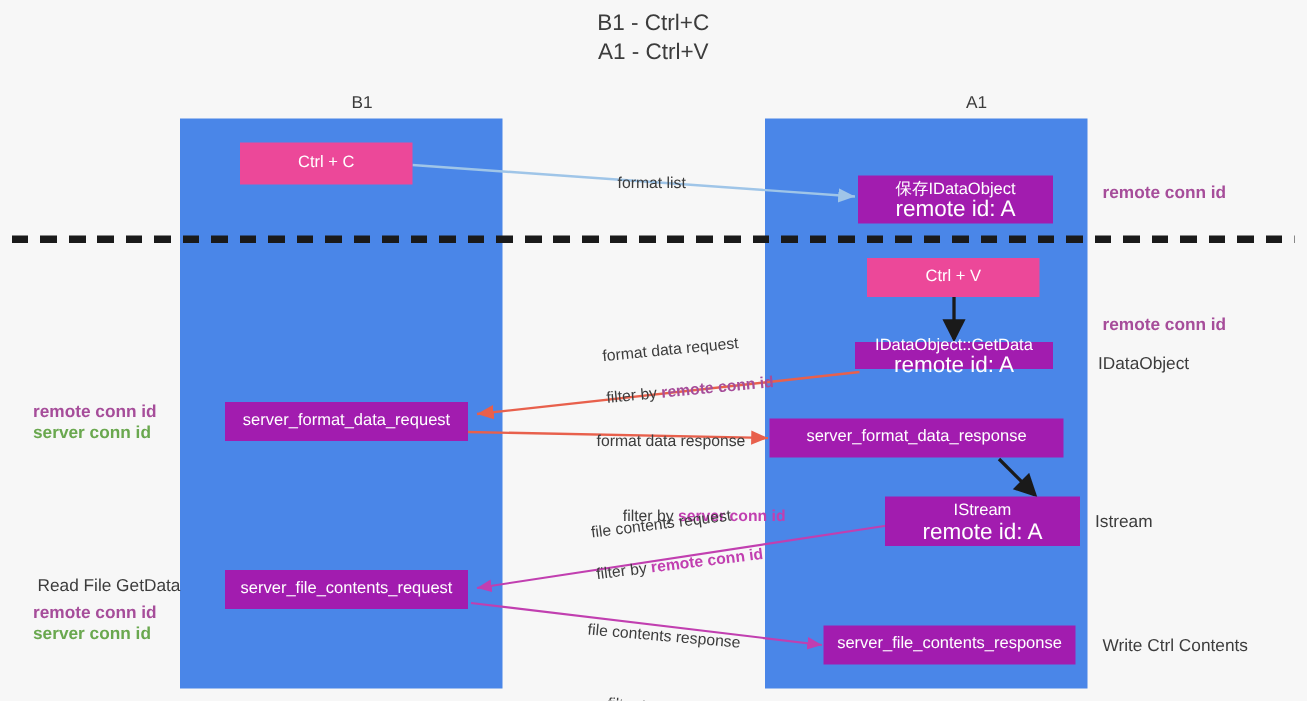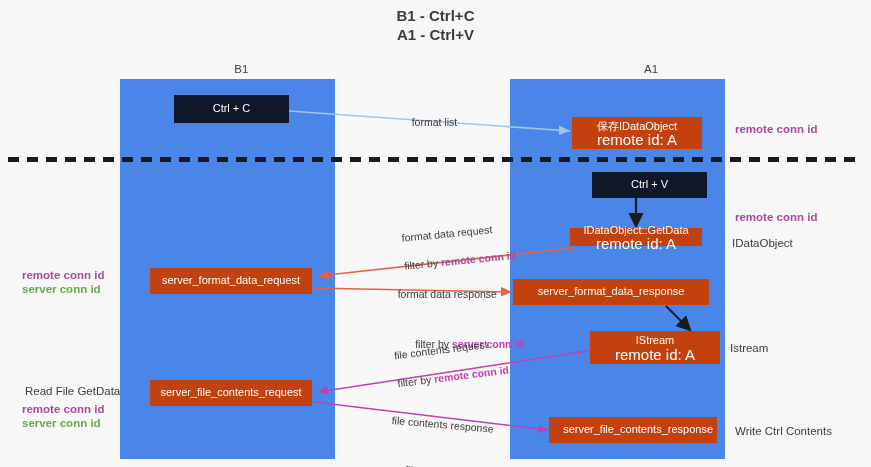--- a/index.html
+++ b/index.html
@@ -9,21 +9,21 @@
     font-family:"Liberation Sans","DejaVu Sans",sans-serif;
     overflow:hidden;
     position:relative;
   }
   #stage{position:absolute;left:0;top:0;width:871px;height:467px;}
 
   
   .txt{position:absolute;white-space:pre;color:#3c3c3c;}
   .title{
     left:0;top:6px;width:871px;text-align:center;
-    font-size:15px;line-height:19px;color:#3c3c3c;font-weight:bold;
+    font-size:15px;line-height:19px;color:#3c3c3c;
   }
   .colhead{
     font-size:11.5px;line-height:14px;text-align:center;color:#3c3c3c;
   }
 
   
   .col{position:absolute;background:#4a86e8;}
 
   
   .divider{
@@ -32,22 +32,22 @@
   }
 
   
   .node{
     position:absolute;box-sizing:border-box;
     display:flex;flex-direction:column;align-items:center;justify-content:center;
     color:#ffffff;font-size:11px;line-height:13.5px;text-align:center;
     padding:2px 4px;
   }
   .node .l2{font-size:15px;}
-  .green2{background:#0f172a;margin-left:14px;}
-  .orange{background:#c2410c;}
+  .green2{background:#ec4899;}
+  .orange{background:#a21caf;}
 
   
   .ann{position:absolute;font-size:11.5px;line-height:15px;white-space:pre;}
   .purple{color:#a64d9a;font-weight:bold;}
   .green-t{color:#6aa84f;font-weight:bold;}
   .magenta{color:#c13fb0;font-weight:bold;}
   .plain{color:#3c3c3c;font-weight:normal;}
 
   
   .elabel{position:absolute;font-size:10.5px;line-height:14px;color:#3c3c3c;white-space:pre;}
@@ -133,21 +133,21 @@
   </div>
 
   <div class="node orange" style="left:513px;top:279px;width:196px;height:26px;">
     <span>server_format_data_response</span>
   </div>
 
   <div class="node orange" style="left:150px;top:380px;width:162px;height:26px;">
     <span>server_file_contents_request</span>
   </div>
 
-  <div class="node orange" style="left:549px;top:417px;width:168px;height:26px;align-items:flex-end;">
+  <div class="node orange" style="left:549px;top:417px;width:168px;height:26px;">
     <span>server_file_contents_response</span>
   </div>
 
   <div class="elabel" style="left:400px;top:101px;">
     <span>format list</span>
   </div>
 
   <div class="elabel" style="left:388px;top:218px;transform:rotate(-5.5deg);transform-origin:left top;">
     <span>format data request</span><br>
     <span class="plain">filter by </span><span class="purple">remote conn id</span>

